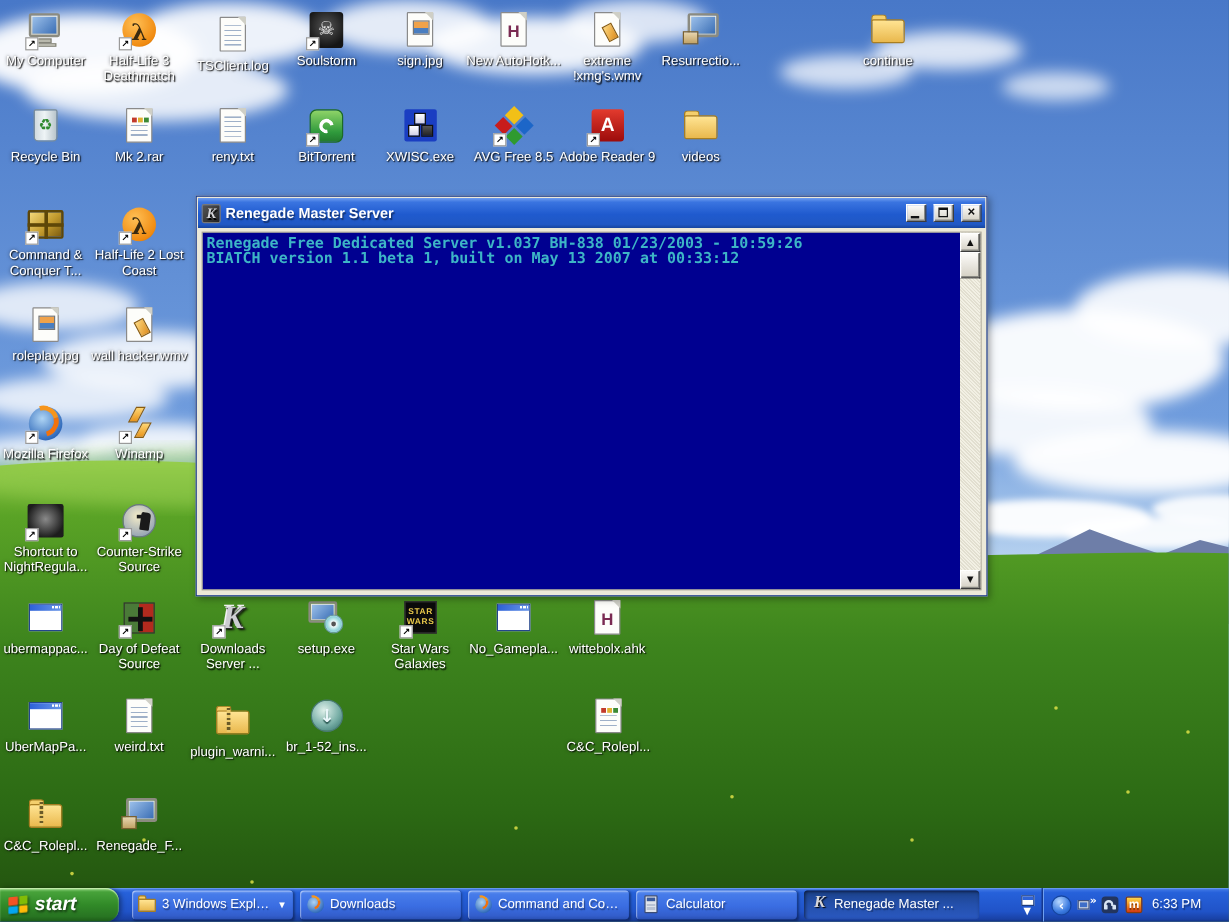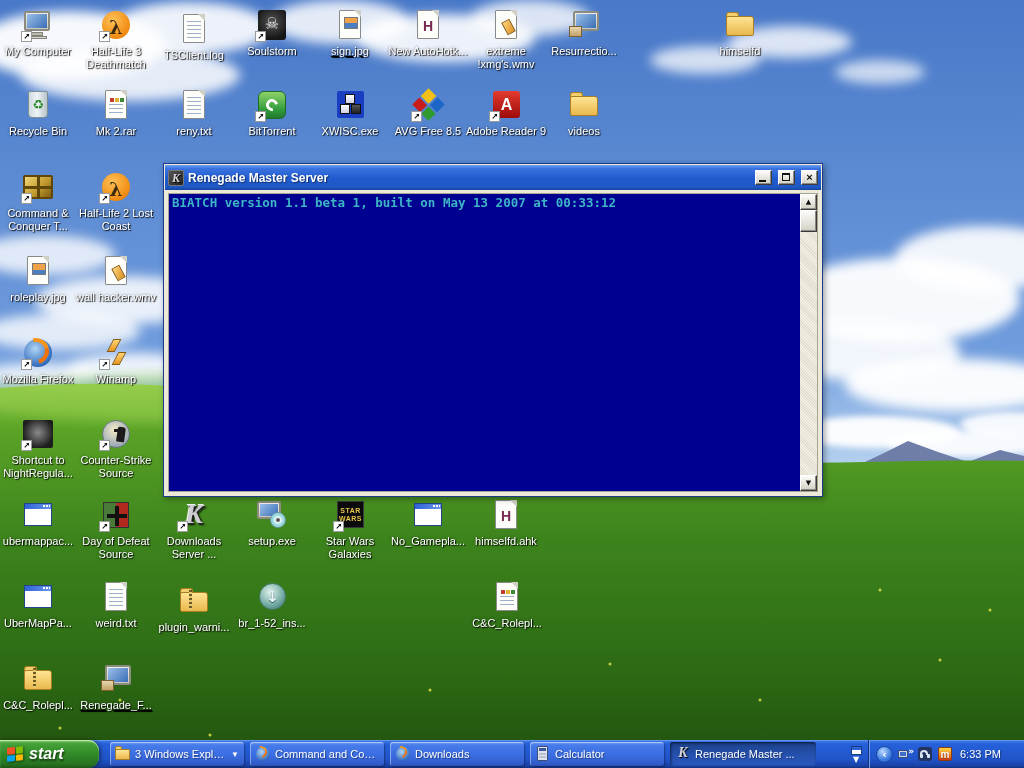--- a/index.html
+++ b/index.html
@@ -245,21 +245,21 @@
       </div>
       <div class="di" style="left: 230px; top: 8px;">
         <div class="art">
           <i class="sk">
             <b>☠</b>
           </i>
           <i class="sc">↗</i>
         </div>
         <div class="lbl">Soulstorm</div>
       </div>
-      <div class="di" style="left: 308px; top: 8px; text-decoration: underline;">
+      <div class="di" style="left: 308px; top: 8px;">
         <div class="art">
           <i class="page">
             <i class="pfold"></i>
             <i class="pthumb"></i>
           </i>
         </div>
         <div class="lbl">sign.jpg</div>
       </div>
       <div class="di" style="left: 386px; top: 8px;">
         <div class="art">
@@ -286,21 +286,21 @@
           </i>
           <i class="pkg"></i>
         </div>
         <div class="lbl">Resurrectio...</div>
       </div>
       <div class="di" style="left: 698px; top: 8px;">
         <div class="art">
           <i class="foldtab"></i>
           <i class="fold"></i>
         </div>
-        <div class="lbl">himselfd</div>
+        <div class="lbl">continue</div>
       </div>
       <div class="di" style="left: -4px; top: 88px;">
         <div class="art">
           <i class="binx">
             <b>♻</b>
           </i>
         </div>
         <div class="lbl">Recycle Bin</div>
       </div>
       <div class="di" style="left: 74px; top: 88px;">
@@ -500,21 +500,21 @@
         </div>
         <div class="lbl">No_Gamepla...</div>
       </div>
       <div class="di" style="left: 464px; top: 498px;">
         <div class="art">
           <i class="page">
             <i class="pfold"></i>
             <b class="ahkH">H</b>
           </i>
         </div>
-        <div class="lbl">himselfd.ahk</div>
+        <div class="lbl">wittebolx.ahk</div>
       </div>
       <div class="di" style="left: -4px; top: 580px;">
         <div class="art">
           <i class="aw">
             <i></i>
             <u></u>
           </i>
         </div>
         <div class="lbl">UberMapPa...</div>
       </div>
@@ -558,21 +558,21 @@
         <div class="lbl">C&amp;C_Rolepl...</div>
       </div>
       <div class="di" style="left: -4px; top: 662px;">
         <div class="art">
           <i class="foldtab"></i>
           <i class="fold"></i>
           <i class="zip"></i>
         </div>
         <div class="lbl">C&amp;C_Rolepl...</div>
       </div>
-      <div class="di" style="left: 74px; top: 662px; text-decoration: underline;">
+      <div class="di" style="left: 74px; top: 662px;">
         <div class="art">
           <i class="mon" style="left:7px">
             <i></i>
           </i>
           <i class="pkg"></i>
         </div>
         <div class="lbl">Renegade_F...</div>
       </div>
     </div>
 
@@ -585,20 +585,21 @@
         </span>
       <span class="wbtn">
           <i class="g-max"></i>
         </span>
       <span class="wbtn">
           <i class="g-x">×</i>
         </span>
     </div>
     <div id="conwrap">
       <div id="constext">
+          <div class="cline">Renegade Free Dedicated Server v1.037 BH-838 01/23/2003 - 10:59:26</div>
           <div class="cline">BIATCH version 1.1 beta 1, built on May 13 2007 at 00:33:12</div>
         </div>
       <div id="sbar">
         <div class="sbtn">▲</div>
         <div id="sthumb"></div>
         <div class="sbtn" id="sdown">▼</div>
       </div>
     </div>
   </div>
 
@@ -620,29 +621,29 @@
           </span>
           <span class="lbl">3 Windows Explo...</span>
           <span class="drop">▼</span>
         </div>
         <div class="tbtn">
           <span class="ti">
             <i class="tffx">
               <i></i>
             </i>
           </span>
-          <span class="lbl">Command and Con...</span>
+          <span class="lbl">Downloads</span>
         </div>
         <div class="tbtn">
           <span class="ti">
             <i class="tffx">
               <i></i>
             </i>
           </span>
-          <span class="lbl">Downloads</span>
+          <span class="lbl">Command and Con...</span>
         </div>
         <div class="tbtn">
           <span class="ti">
             <i class="tcalc">
               <i></i>
               <u></u>
             </i>
           </span>
           <span class="lbl">Calculator</span>
         </div>

